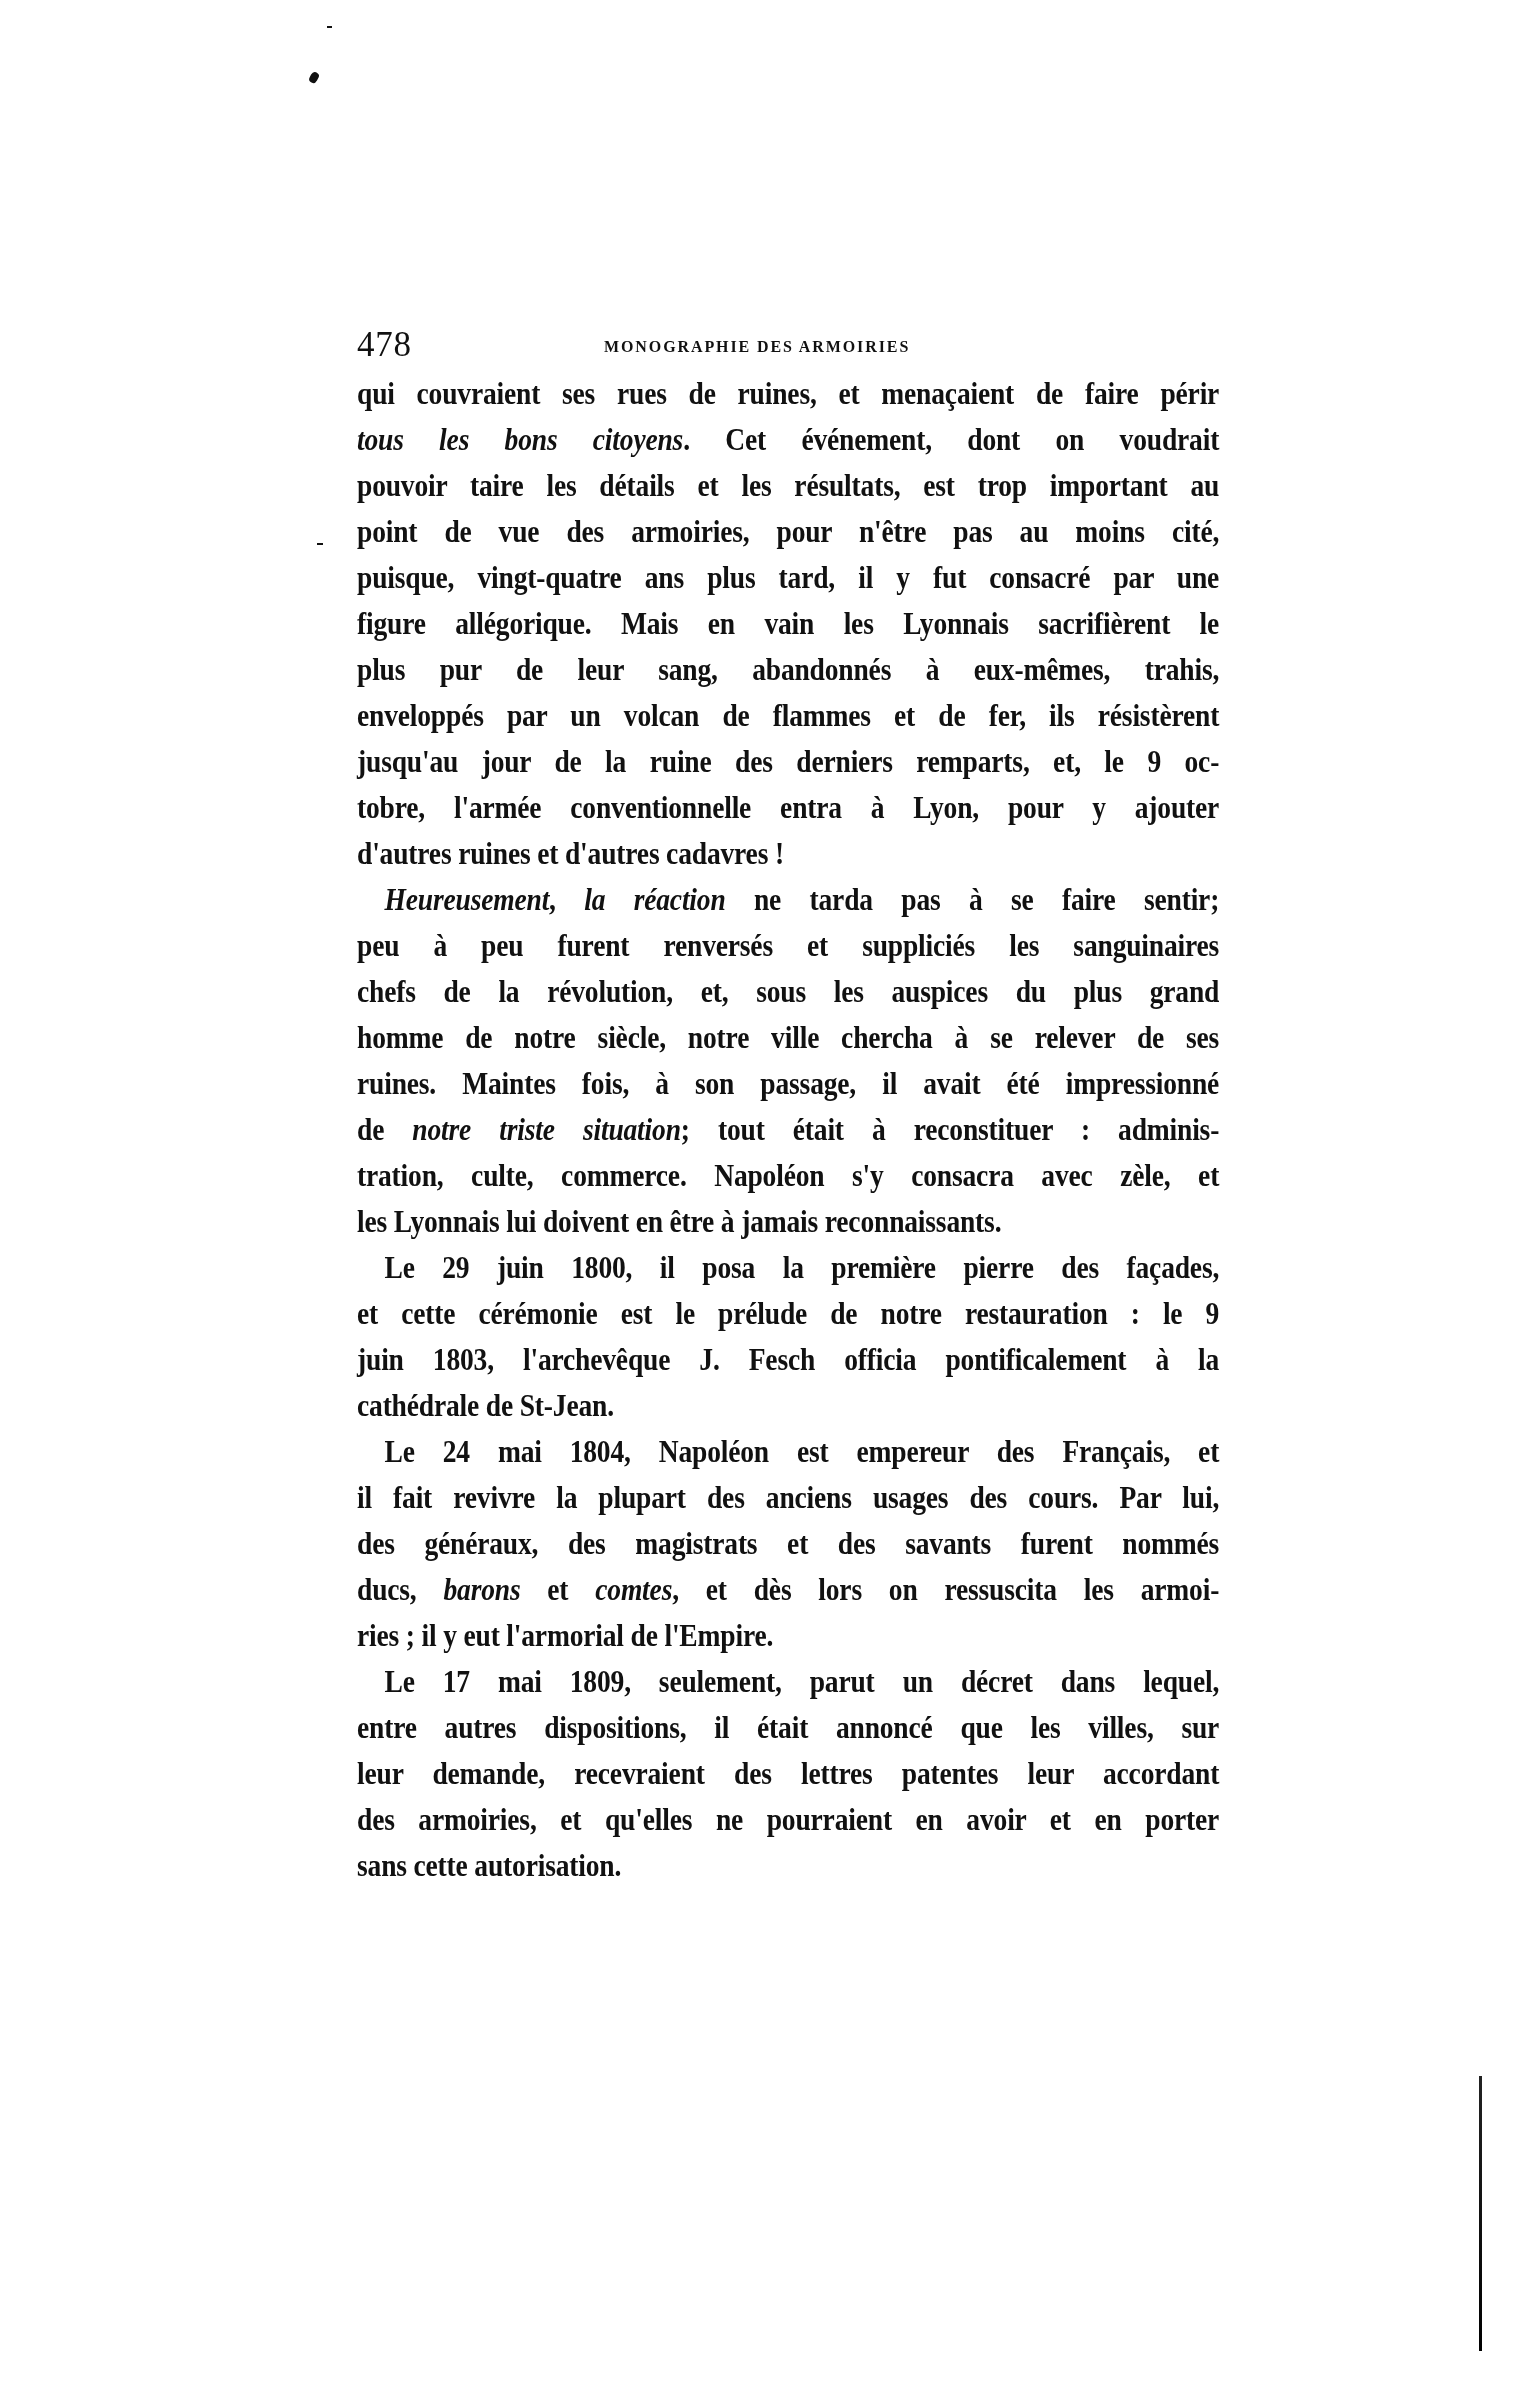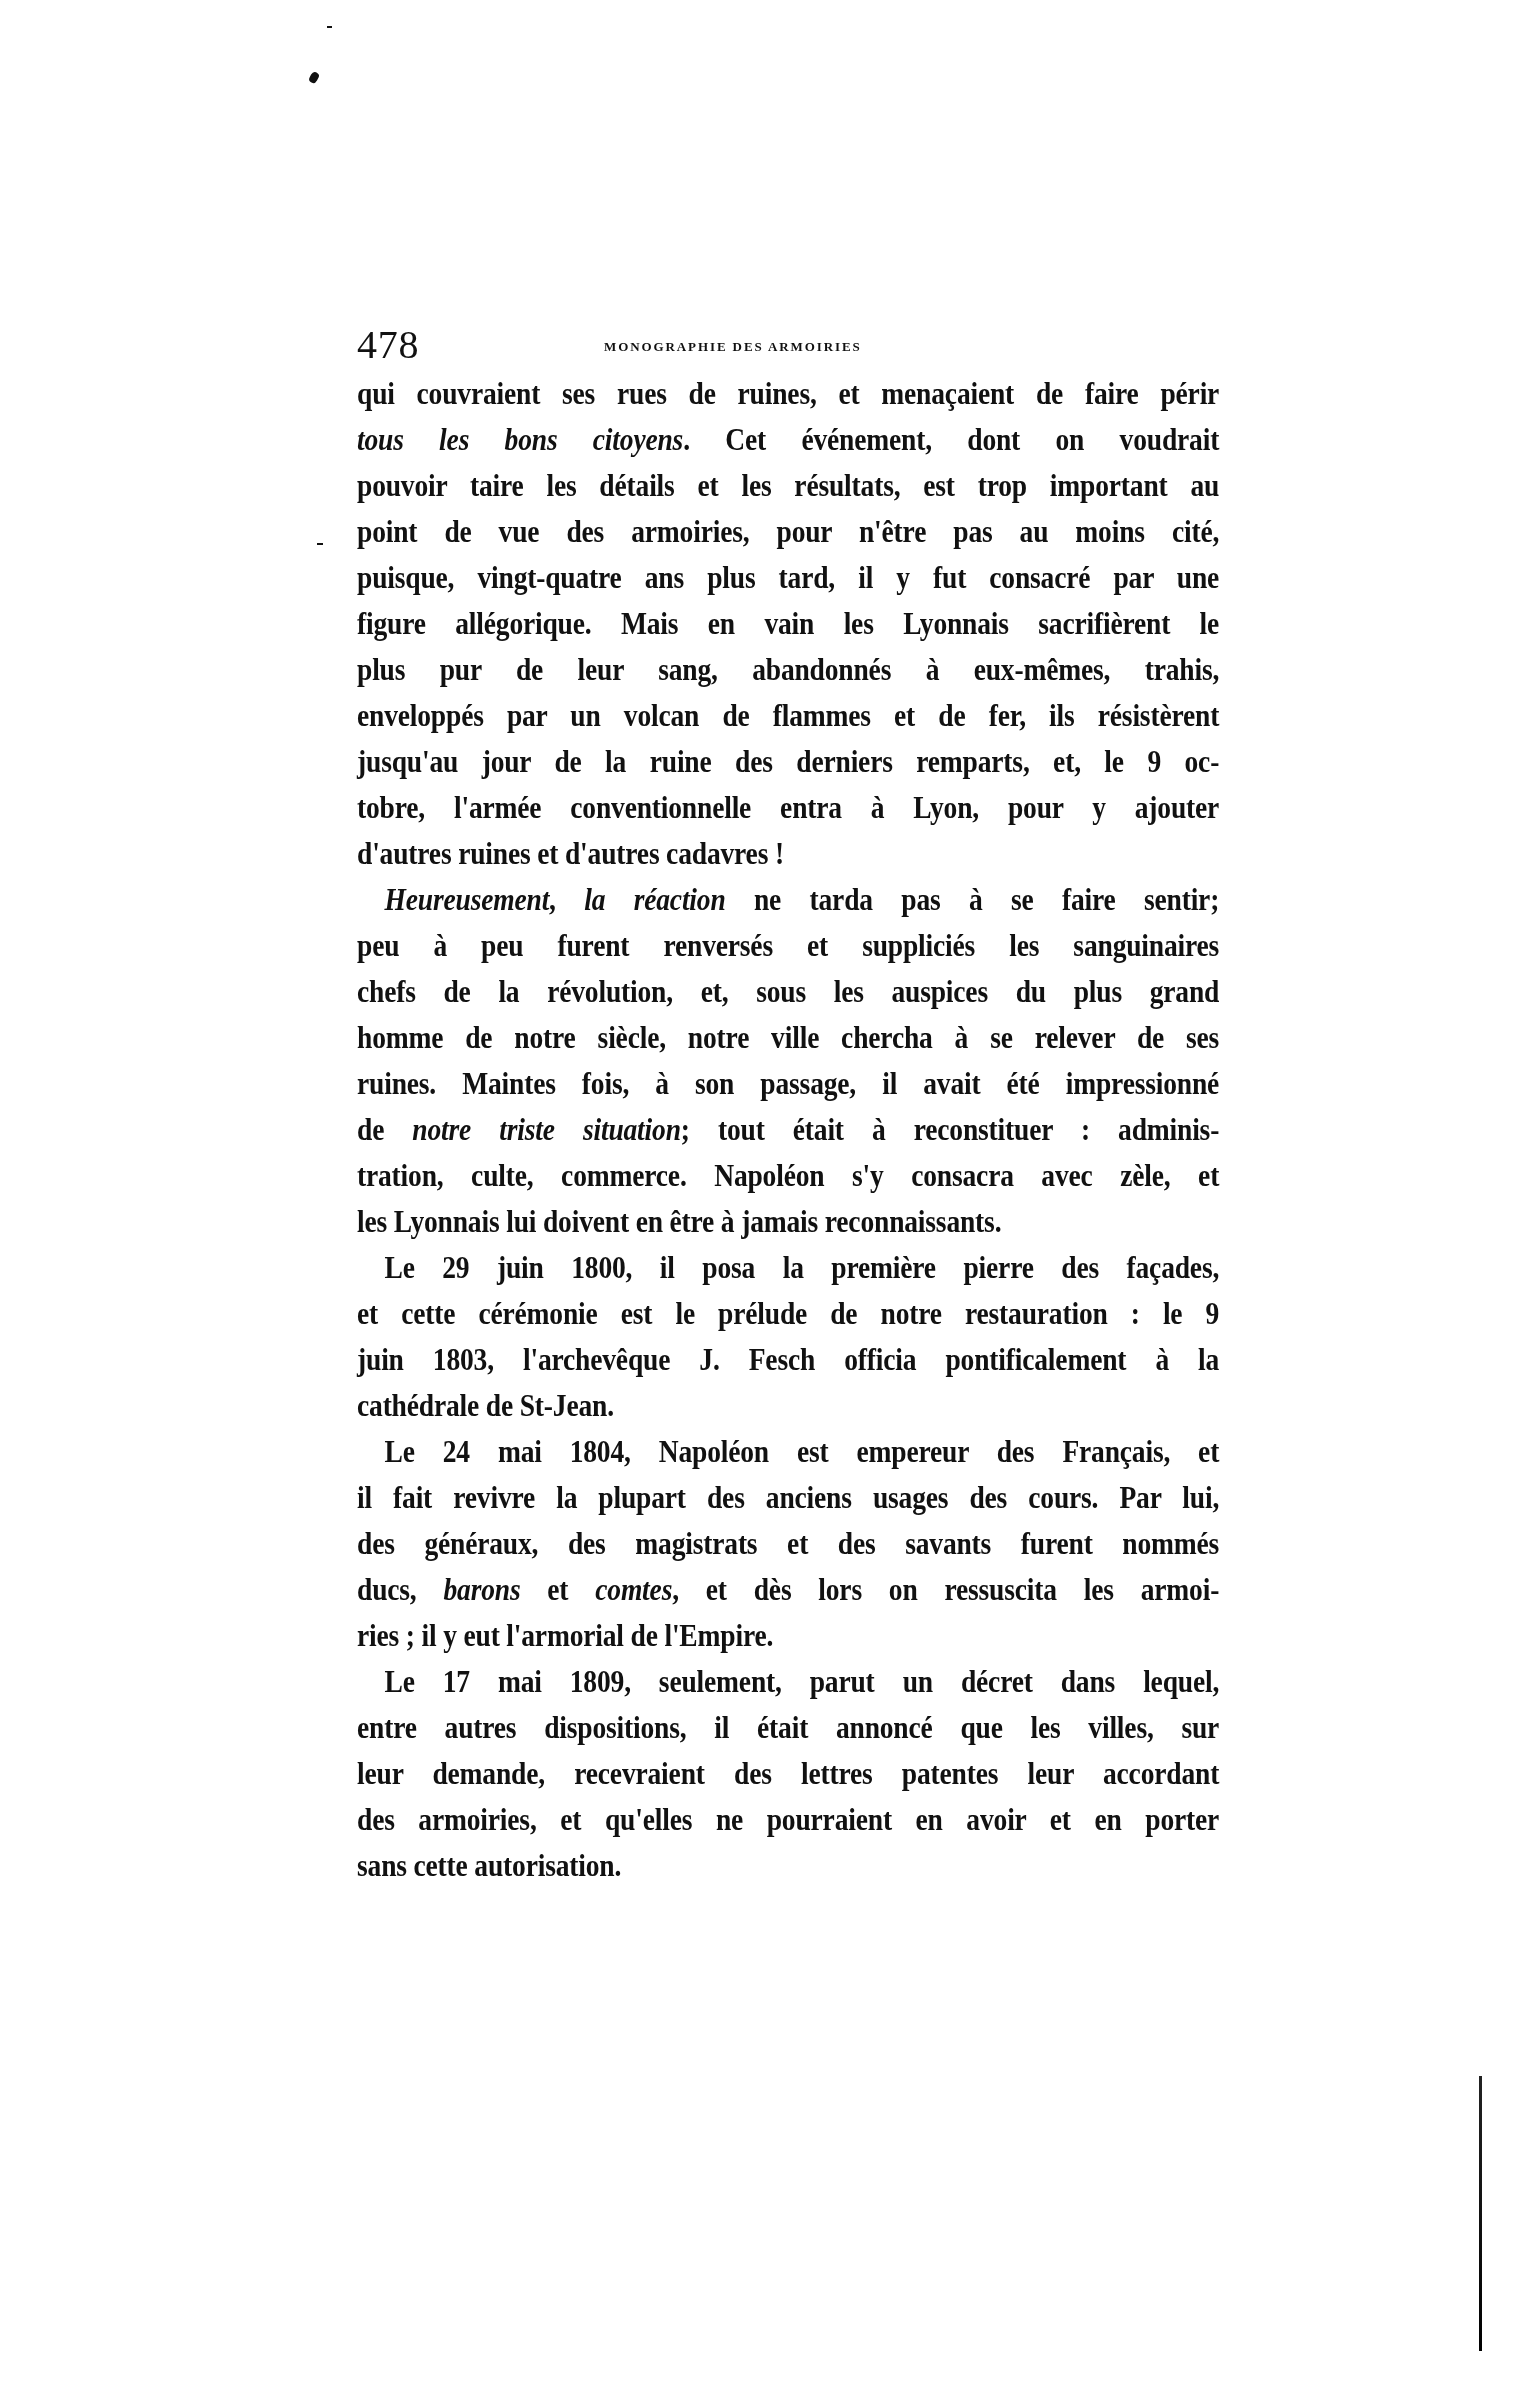--- a/index.html
+++ b/index.html
@@ -1,20 +1,20 @@
 <!DOCTYPE html>
 <html style="font-size:12.8px"><head>
 <meta charset="utf-8">
 <style>
   html, body { margin: 0; padding: 0; background: #ffffff; }
   body { width: 1518px; height: 2401px; position: relative; overflow: hidden;
          font-family: "Liberation Serif", "DejaVu Serif", serif; color: #111111; }
   .page { position: absolute; left: 0; top: 0; width: 1518px; height: 2401px; }
-  .folio { position: absolute; left: 357px; top: 329px; font-size: 40px; line-height: 32px; letter-spacing: 0.8px; }
-  .running-title { position: absolute; left: 604px; top: 336px; width: 375px; font-size: 13px; line-height: 21px;
+  .folio { position: absolute; left: 357px; top: 329px; font-size: 35px; line-height: 32px; letter-spacing: 0.8px; }
+  .running-title { position: absolute; left: 604px; top: 336px; width: 375px; font-size: 16px; line-height: 21px;
                    font-weight: bold; letter-spacing: 1.9px; text-align: left; }
   .body-text { position: absolute; left: 357px; top: 370px; width: 862px; }
   .line { display: block; height: 46px; line-height: 46px; font-size: 32px; font-weight: bold;
           text-align: justify; text-align-last: justify; white-space: nowrap; letter-spacing: -0.2px;
           transform: scaleX(0.86); transform-origin: left center; width: 116.3%; }
   .line.last { text-align-last: left; }
   .line.indent { padding-left: 32px; box-sizing: border-box; }
   .line.indent { }
   .it { font-style: italic; }
   .speck { position: absolute; background: #111; }

